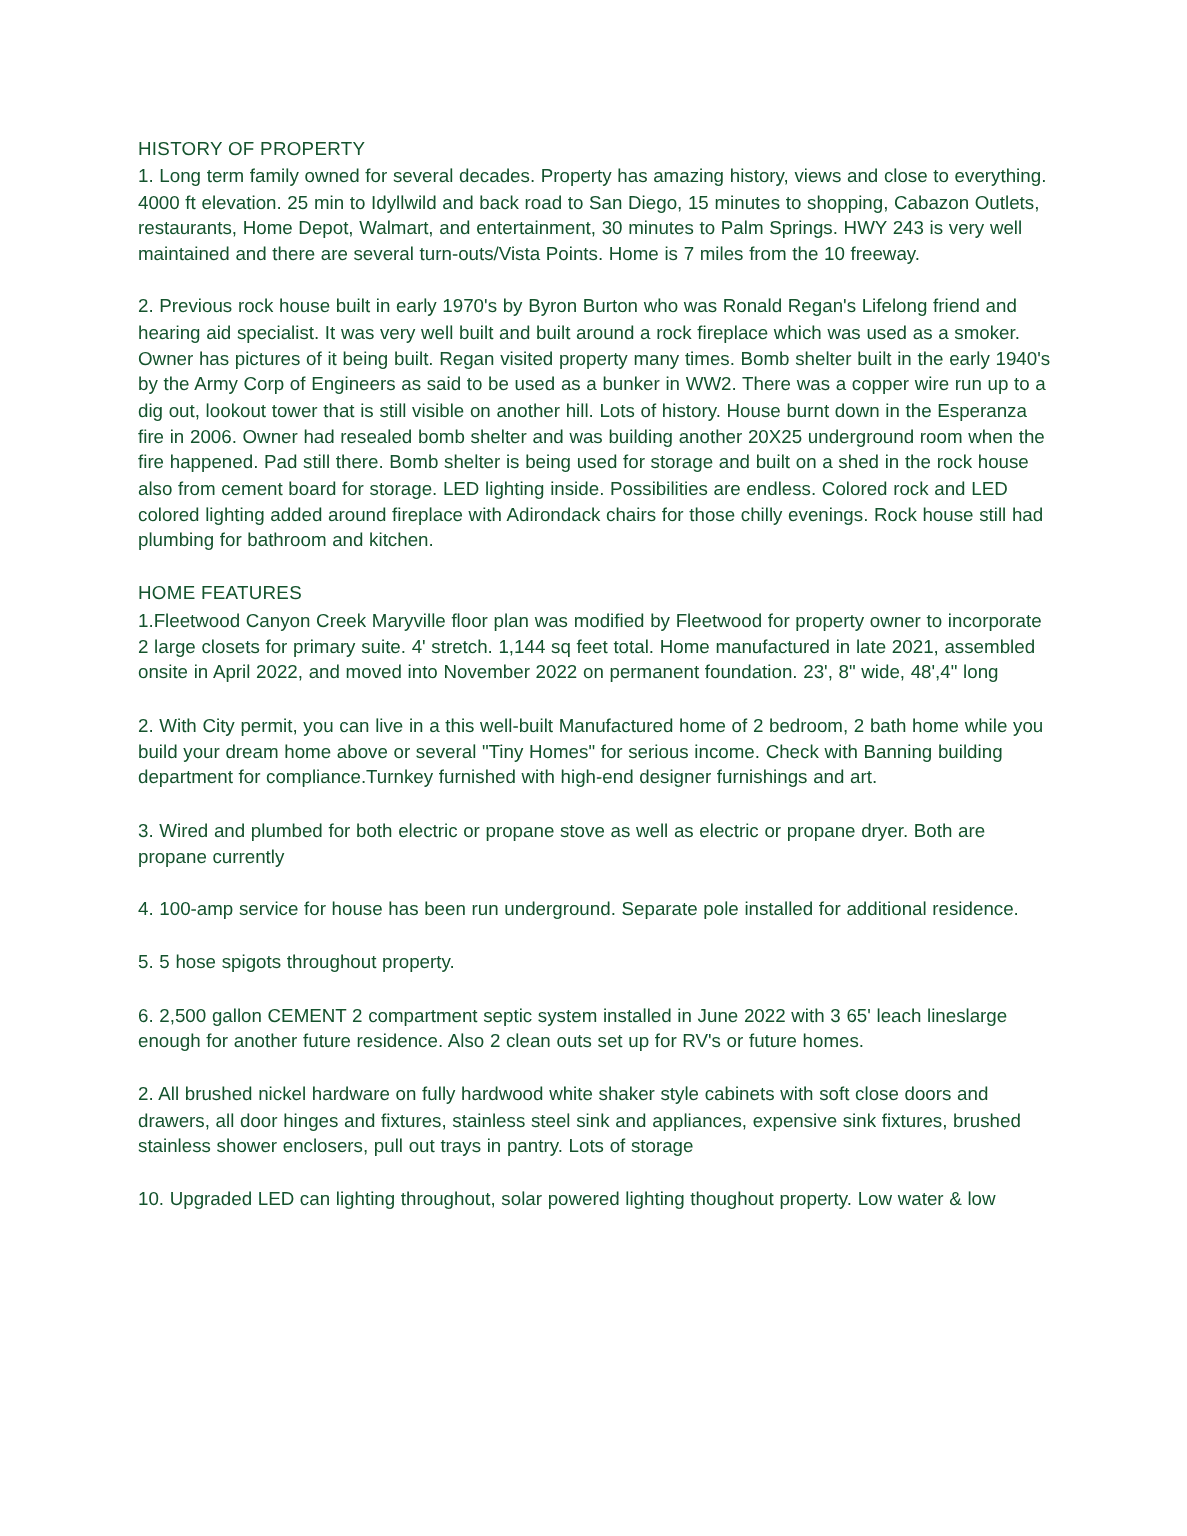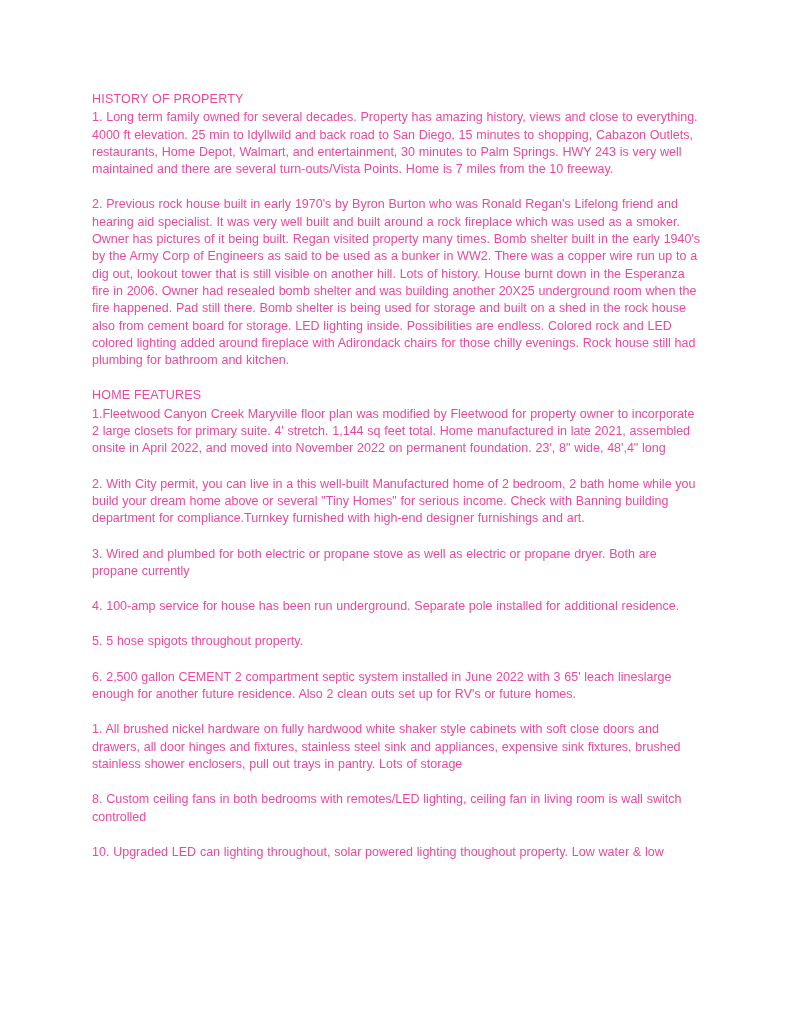--- a/index.html
+++ b/index.html
@@ -10,21 +10,21 @@
   .page {
     position: relative;
     width: 791px;
     height: 1024px;
     background: #ffffff;
     box-sizing: border-box;
     padding: 91px 89px 0 92px;
     font-family: "Liberation Sans", sans-serif;
     font-size: 12.5px;
     line-height: 17.3px;
-    color: #ec4899;
+    color: #14532d;
     overflow: hidden;
   }
   .doc-heading {
     font-size: 12.5px;
     line-height: 17.3px;
     font-weight: normal;
     margin: 0;
     letter-spacing: 0.2px;
   }
   .doc-paragraph {
@@ -47,18 +47,17 @@
   </section>
 
   <section class="doc-section">
     <h2 class="doc-heading">HOME FEATURES</h2>
     <p class="doc-paragraph">1.Fleetwood Canyon Creek Maryville floor plan was modified by Fleetwood for property owner to incorporate 2 large closets for primary suite. 4' stretch. 1,144 sq feet total. Home manufactured in late 2021, assembled onsite in April 2022, and moved into November 2022 on permanent foundation. 23', 8" wide, 48',4" long</p>
     <p class="doc-paragraph">2. With City permit, you can live in a this well-built Manufactured home of 2 bedroom, 2 bath home while you build your dream home above or several "Tiny Homes" for serious income. Check with Banning building department for compliance.Turnkey furnished with high-end designer furnishings and art.</p>
     <p class="doc-paragraph">3. Wired and plumbed for both electric or propane stove as well as electric or propane dryer. Both are propane currently</p>
     <p class="doc-paragraph">4. 100-amp service for house has been run underground. Separate pole installed for additional residence.</p>
     <p class="doc-paragraph">5. 5 hose spigots throughout property.</p>
     <p class="doc-paragraph">6. 2,500 gallon CEMENT 2 compartment septic system installed in June 2022 with 3 65' leach lineslarge enough for another future residence. Also 2 clean outs set up for RV's or future homes.</p>
-    <p class="doc-paragraph">1. All brushed nickel hardware on fully hardwood white shaker style cabinets with soft close doors and drawers, all door hinges and fixtures, stainless steel sink and appliances, expensive sink fixtures, brushed stainless shower enclosers, pull out trays in pantry. Lots of storage</p>
-    <p class="doc-paragraph">8. Custom ceiling fans in both bedrooms with remotes/LED lighting, ceiling fan in living room is wall switch controlled</p>
+    <p class="doc-paragraph">2. All brushed nickel hardware on fully hardwood white shaker style cabinets with soft close doors and drawers, all door hinges and fixtures, stainless steel sink and appliances, expensive sink fixtures, brushed stainless shower enclosers, pull out trays in pantry. Lots of storage</p>
     <p class="doc-paragraph">10. Upgraded LED can lighting throughout, solar powered lighting thoughout property. Low water &amp; low</p>
   </section>
 
 </div>
 
 </body></html>

